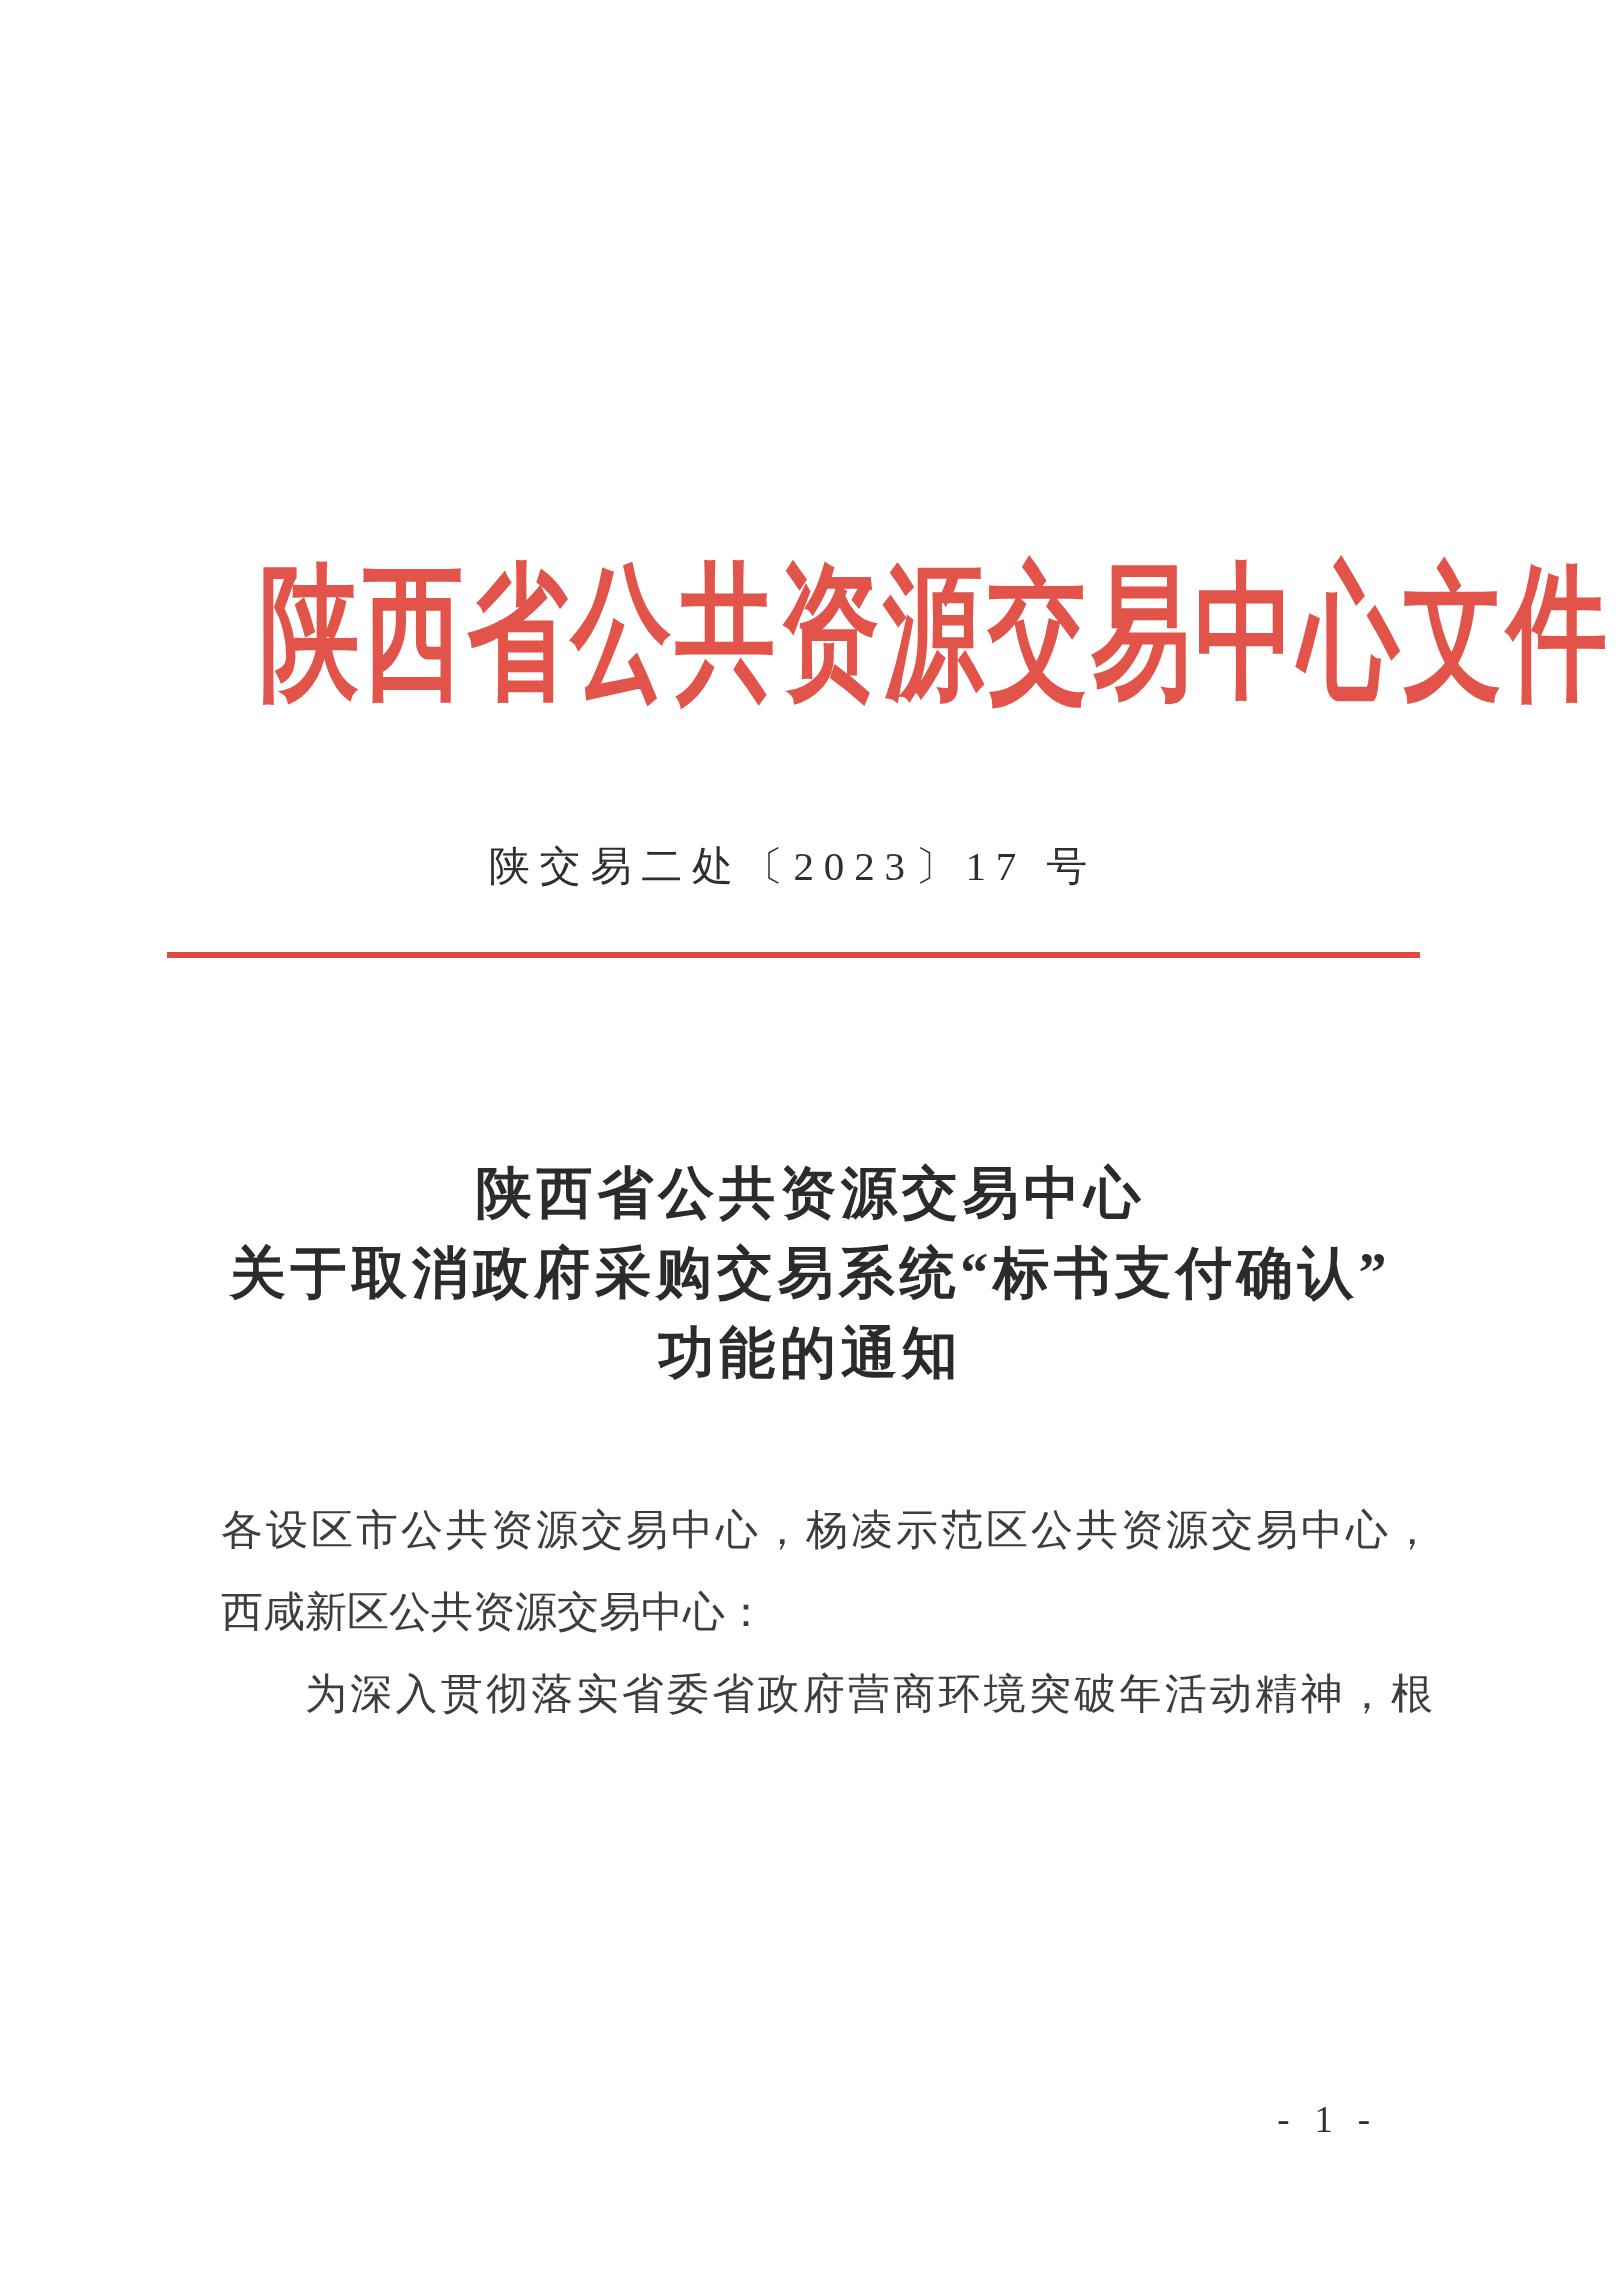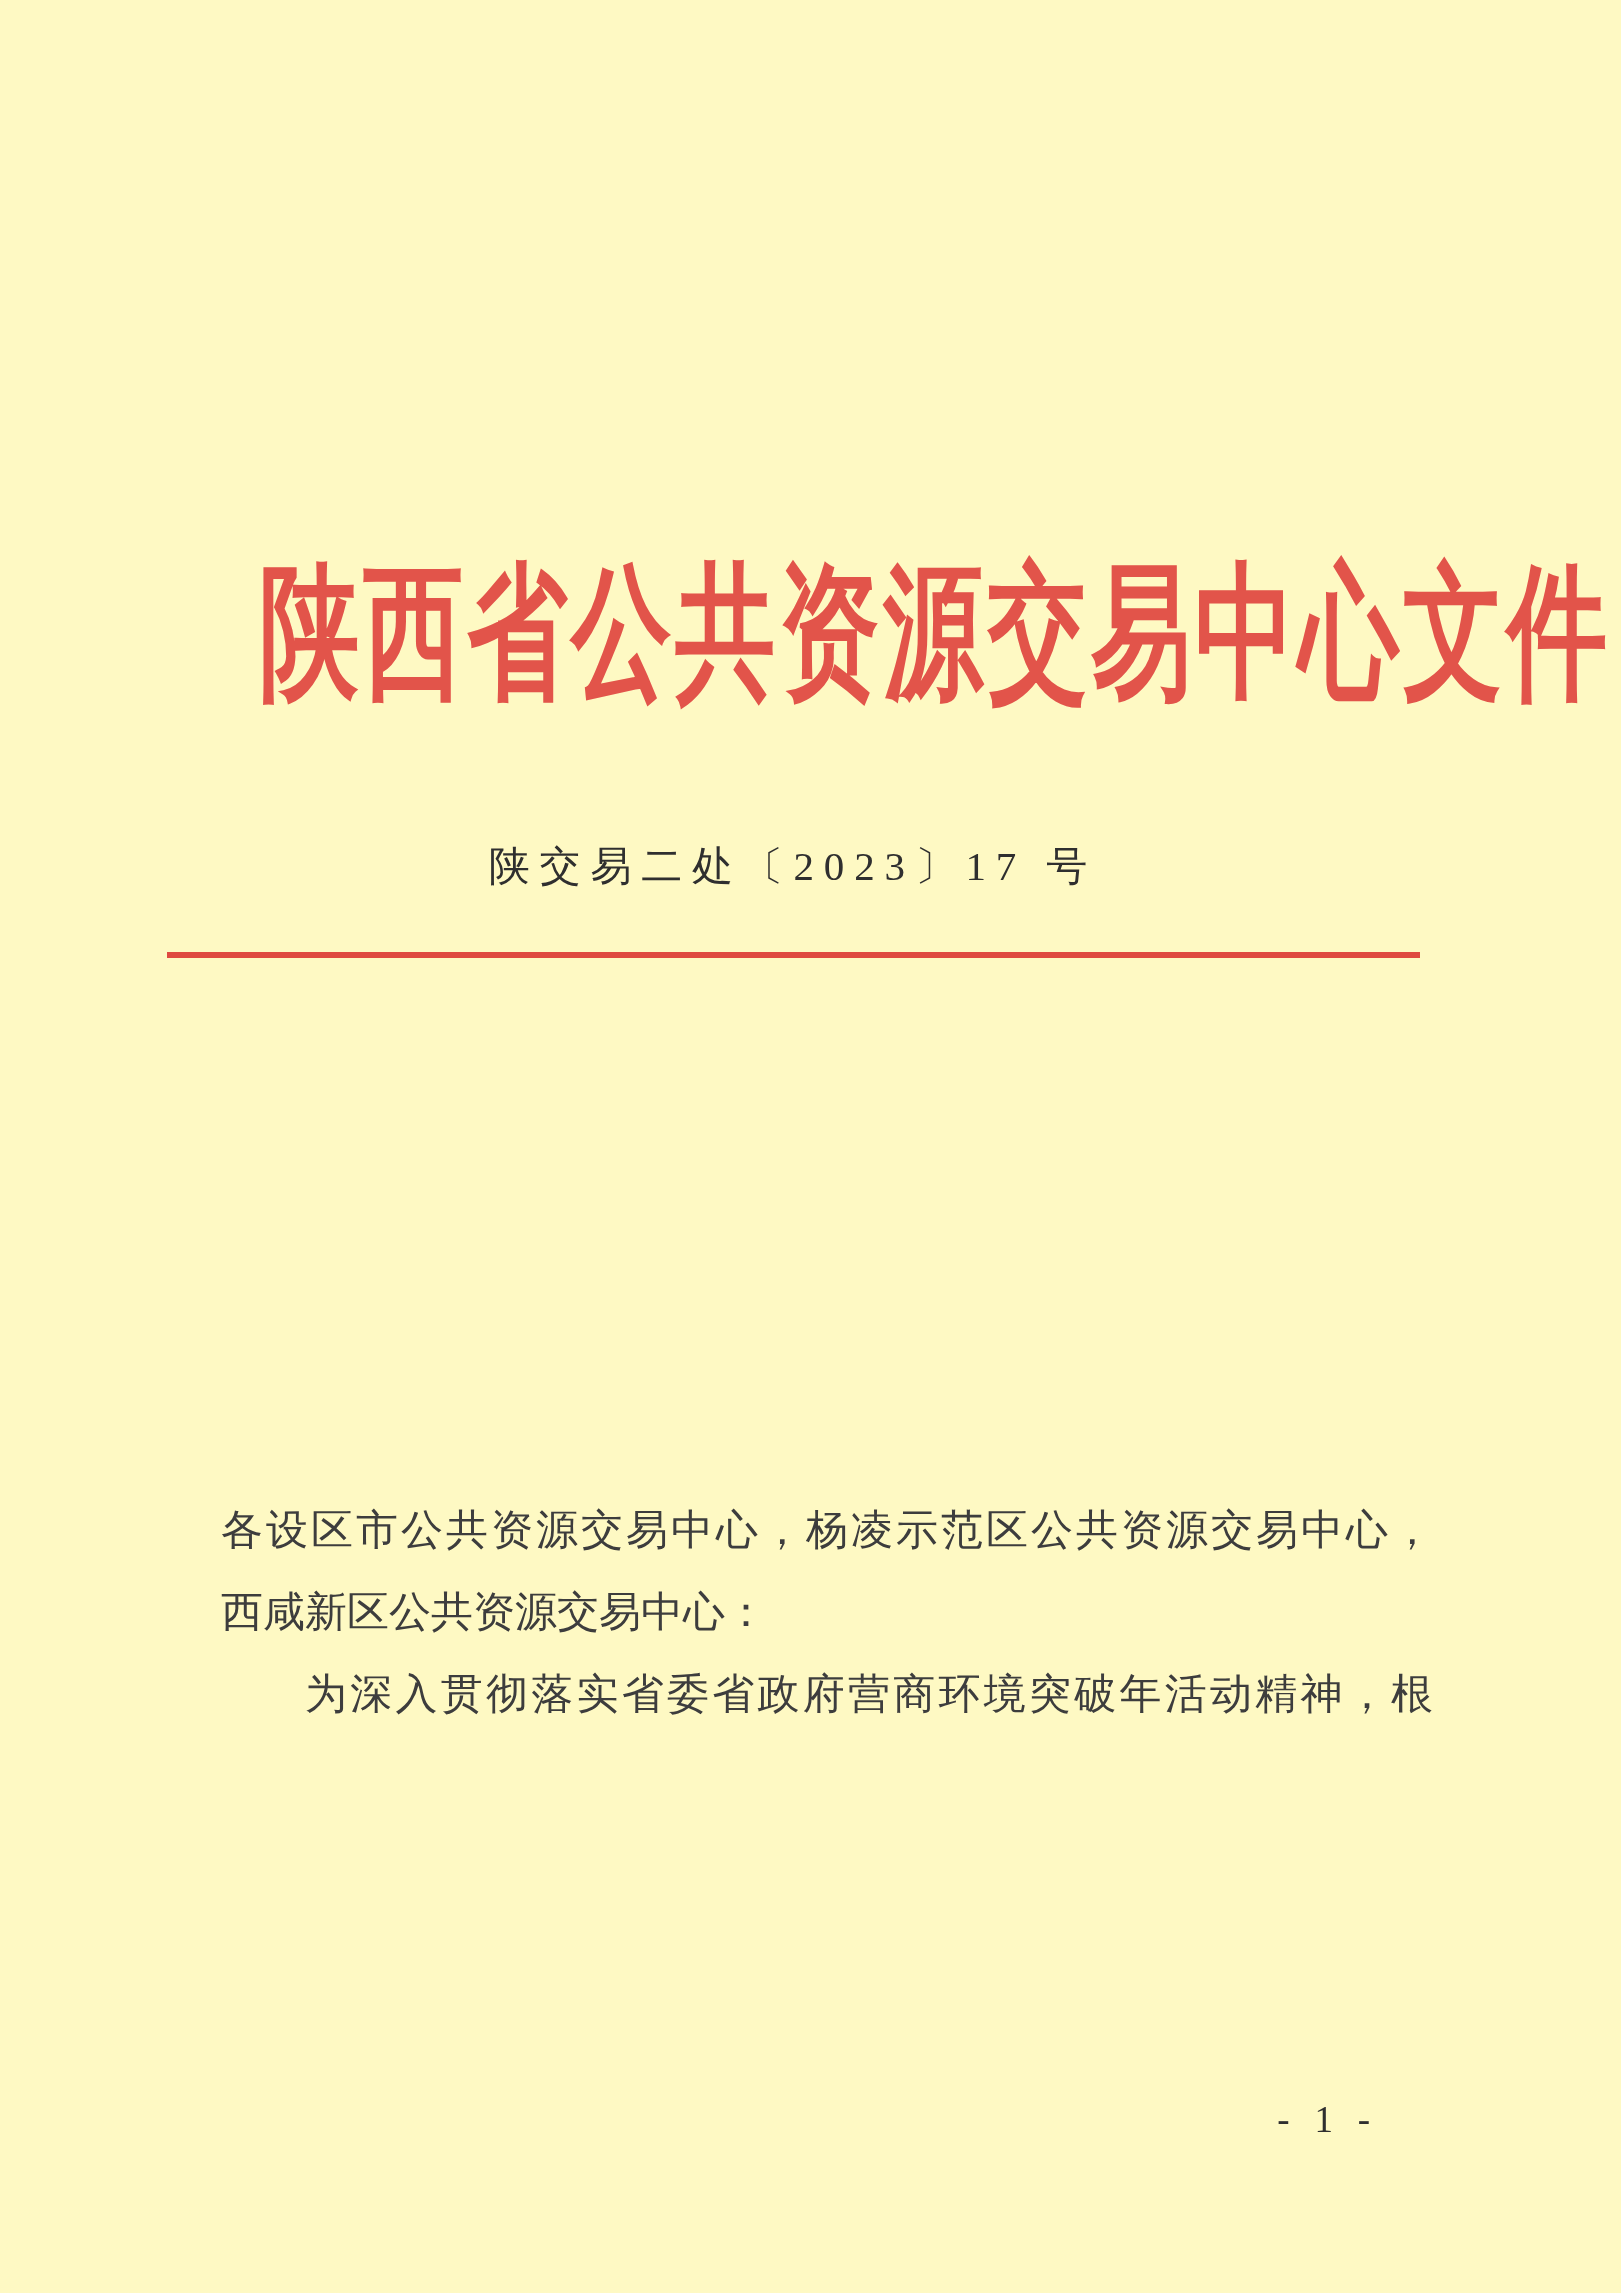--- a/index.html
+++ b/index.html
@@ -5,21 +5,21 @@
   html, body {
     margin: 0;
     padding: 0;
     background: #888;
   }
   .page {
     position: relative;
     width: 1621px;
     height: 2294px;
     margin: 0 auto;
-    background: #fef9c3;
+    background: #ffffff;
     overflow: hidden;
     font-family: "Liberation Serif", "DejaVu Serif", serif;
   }
   
   .letterhead {
     position: absolute;
     top: 541px;
     left: 0;
     width: 100%;
     text-align: center;
@@ -106,20 +106,25 @@
 <body>
 
 <div class="page">
 
   <div class="letterhead">陕西省公共资源交易中心文件</div>
 
   <div class="doc-number">陕交易二处〔2023〕17 号</div>
 
   <div class="red-divider"></div>
 
+  <div class="doc-title">
+    <div class="doc-title-line">陕西省公共资源交易中心</div>
+    <div class="doc-title-line">关于取消政府采购交易系统“标书支付确认”</div>
+    <div class="doc-title-line">功能的通知</div>
+  </div>
 
   <div class="body-block">
     <div class="body-line justify">各设区市公共资源交易中心，杨凌示范区公共资源交易中心，</div>
     <div class="body-line">西咸新区公共资源交易中心：</div>
     <div class="body-line justify indent">为深入贯彻落实省委省政府营商环境突破年活动精神，根</div>
   </div>
 
   <div class="page-number">- 1 -</div>
 
 </div>

